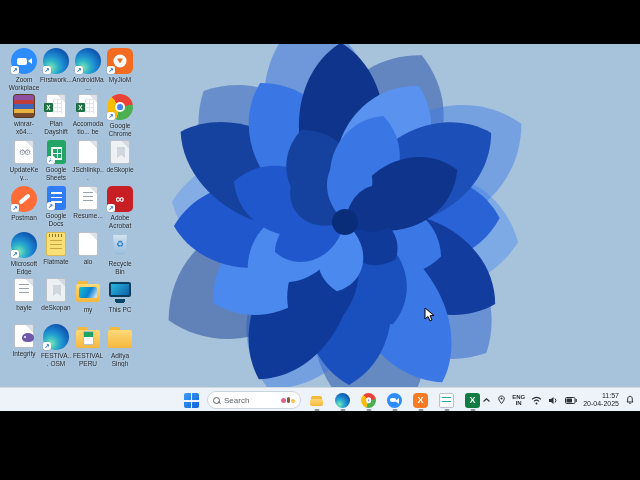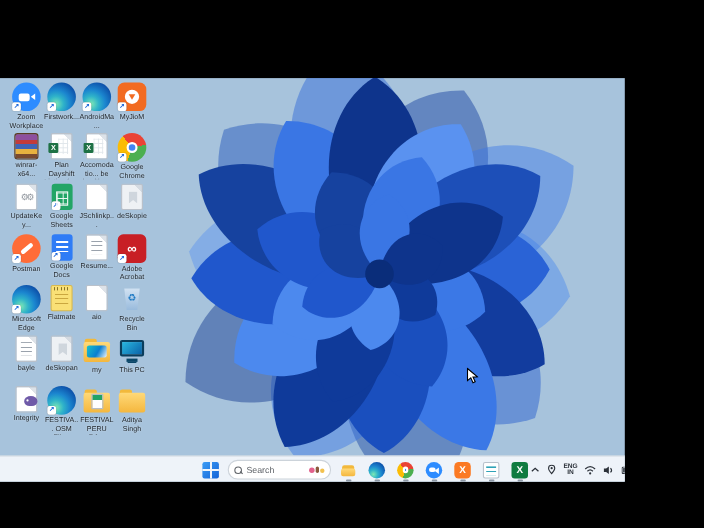--- a/index.html
+++ b/index.html
@@ -1,18 +1,18 @@
 <!DOCTYPE html>
 <html><head>
 <meta charset="utf-8">
 <style>
   html,body{margin:0;padding:0;background:#000;width:640px;height:480px;overflow:hidden;
     font-family:"Liberation Sans",sans-serif;}
   .stage{position:absolute;top:0;left:0;width:640px;height:480px;background:#000;}
-  .screen{position:absolute;top:71px;left:0;width:568px;height:367px;background:#a7c3dc;overflow:hidden;}
+  .screen{position:absolute;top:44px;left:0;width:640px;height:367px;background:#a7c3dc;overflow:hidden;}
   #bloom{position:absolute;top:0;left:0;}
 
   
   .cell{position:absolute;width:32px;text-align:center;cursor:default;}
   .glyph{position:relative;width:26px;height:26px;margin:0 auto;display:flex;align-items:center;justify-content:center;}
   .lbl{margin-top:2px;font-size:6.5px;line-height:7.5px;color:#1d2329;max-height:16px;overflow:hidden;
        text-shadow:0 0 2px rgba(255,255,255,.55);word-wrap:break-word;}
   .sc{position:absolute;left:0;bottom:0;width:8px;height:8px;background:#fff;border-radius:2px;
       color:#1a66d9;font-size:6px;line-height:8px;font-weight:bold;box-shadow:0 0 1px rgba(0,0,0,.45);font-style:normal;}
   .inner{position:absolute;display:block;}

